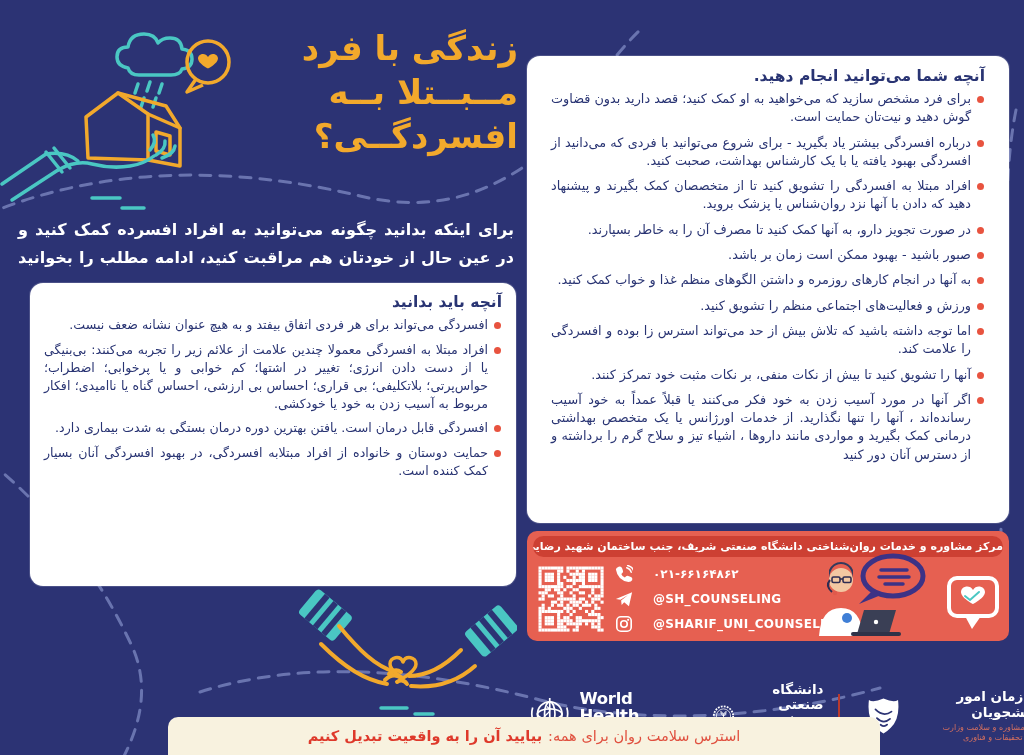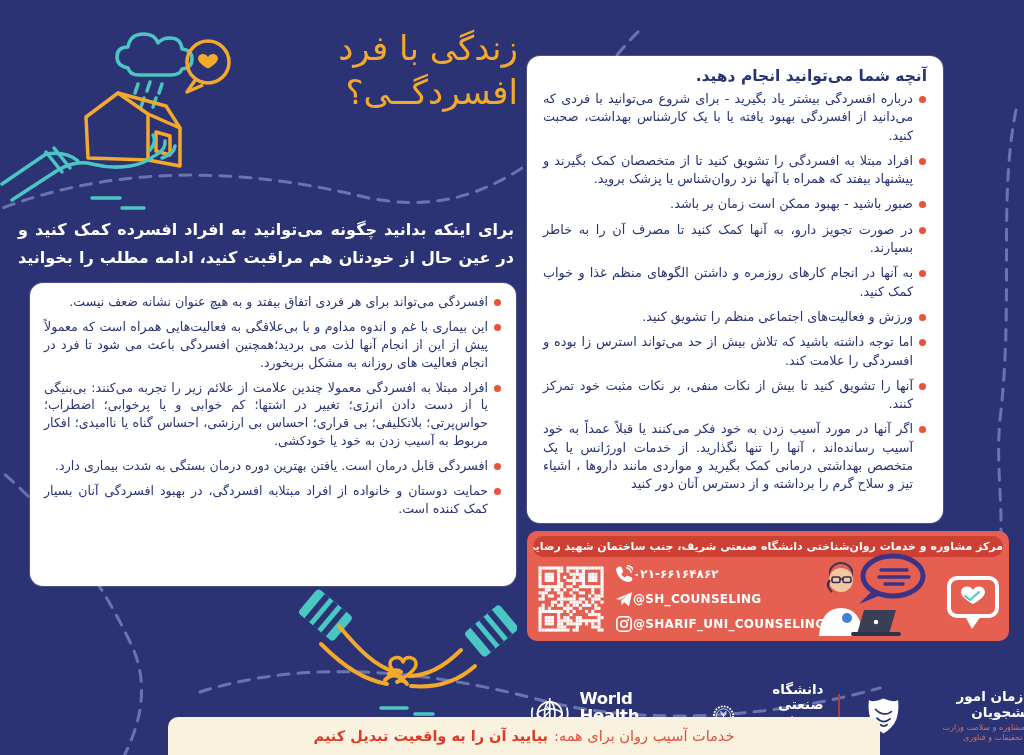--- a/index.html
+++ b/index.html
@@ -9,44 +9,44 @@
   }
   html,body{margin:0;padding:0;}
   body{background:#1a1f4d;font-family:"DejaVu Sans",sans-serif;}
   .poster{position:relative;width:1024px;height:755px;background:var(--navy);overflow:hidden;}
   .decor{position:absolute;inset:0;z-index:0;}
 
   .hand-house{position:absolute;left:0;top:0;width:262px;height:220px;z-index:1;}
   .hands-heart{position:absolute;left:285px;top:586px;width:232px;height:136px;z-index:1;}
 
   .title{position:absolute;right:506px;top:26px;width:280px;margin:0;z-index:1;
-    color:var(--yellow);font-size:34px;font-weight:normal;line-height:1.3;text-align:right;direction:rtl;}
+    color:var(--yellow);font-size:34px;font-weight:bold;line-height:1.3;text-align:right;direction:rtl;}
   .intro{position:absolute;left:18px;top:216px;width:496px;margin:0;z-index:1;
     color:#ffffff;font-weight:bold;font-size:16px;line-height:1.72;direction:rtl;text-align:justify;}
 
   .box{position:absolute;background:#ffffff;border-radius:13px;box-sizing:border-box;
     color:var(--box-text);direction:rtl;z-index:1;box-shadow:0 0 0 1px rgba(255,255,255,.15);}
   .box h2{margin:0 0 5px;font-size:15.5px;font-weight:bold;color:var(--box-text);}
   .box ul{margin:0;padding:0;list-style:none;}
   .box li{position:relative;padding-right:14px;text-align:justify;}
   .box li + li{margin-top:7px;}
   .box li::before{content:"";position:absolute;right:1px;top:6px;width:7px;height:7px;border-radius:50%;background:var(--red-dot);}
   .know-box{left:30px;top:283px;width:486px;height:303px;padding:10px 14px;}
   .know-box li{font-size:12.6px;line-height:1.42;}
-  .do-box{left:527px;top:56px;width:416px;height:467px;padding:11px 16px;}
+  .do-box{left:527px;top:56px;width:482px;height:467px;padding:11px 24px;}
   .do-box li{font-size:12.8px;line-height:1.43;}
 
   .contact-bar{position:absolute;left:527px;top:531px;width:482px;height:110px;background:var(--orange);border-radius:10px;z-index:1;}
   .address-pill{position:absolute;left:6px;right:6px;top:5px;height:21px;background:var(--pill);border-radius:11px;
     color:#fff;font-size:11px;font-weight:bold;text-align:center;line-height:21px;direction:rtl;
     white-space:nowrap;overflow:hidden;}
   .contact-row{position:absolute;left:9px;right:4px;top:30px;bottom:5px;display:flex;align-items:center;}
   .qr{width:70px;height:70px;flex:0 0 auto;}
   .contact-lines{margin-left:9px;display:flex;flex-direction:column;gap:7px;}
-  .cline{display:flex;align-items:center;gap:0;color:#fff;font-weight:bold;font-size:12px;direction:ltr;letter-spacing:.3px;}
+  .cline{display:flex;align-items:center;gap:20px;color:#fff;font-weight:bold;font-size:12px;direction:ltr;letter-spacing:.3px;}
   .cline .cicon{width:18px;height:18px;flex:0 0 auto;}
   .agent{position:absolute;right:0;bottom:0;width:208px;height:84px;}
 
   .logos{position:absolute;left:527px;top:686px;width:482px;height:60px;display:flex;align-items:center;z-index:1;}
   .who{display:flex;align-items:center;gap:7px;}
   .who-text{color:#fff;font-weight:bold;font-size:16.5px;line-height:1.02;letter-spacing:-.3px;}
   .org{display:flex;align-items:center;gap:14px;margin-left:16px;}
   .org-text{direction:rtl;text-align:right;}
   .org-title{color:#fff;font-weight:bold;font-size:13.5px;line-height:1.15;}
   .org-sub{color:#d5705f;font-size:8px;line-height:1.25;margin-top:2px;}
@@ -98,42 +98,44 @@
       <g>
         <circle cx="208" cy="62" r="21" fill="none" stroke="#f2a92c" stroke-width="3.5"></circle>
         <path d="M196,79 l-9,13 l16,-7" fill="none" stroke="#f2a92c" stroke-width="3.5" stroke-linejoin="round"></path>
         <path d="M208,57 c-2.5,-5 -10,-3.5 -10,1.5 c0,5 10,10 10,10 c0,0 10,-5 10,-10 c0,-5 -7.5,-6.5 -10,-1.5 z" fill="#f2a92c"></path>
       </g>
     </svg>
   </div>
 
   <h1 class="title">
     <div>زندگی با فرد</div>
+    <div>مــبــتلا بــه</div>
     <div>افسردگــی؟</div>
   </h1>
 
   <p class="intro">برای اینکه بدانید چگونه می‌توانید به افراد افسرده کمک کنید و در عین حال از خودتان هم مراقبت کنید، ادامه مطلب را بخوانید ...</p>
 
   <section class="box know-box">
+    <h2>آنچه باید بدانید</h2>
     <ul>
       <li>افسردگی می‌تواند برای هر فردی اتفاق بیفتد و به هیچ عنوان نشانه ضعف نیست.</li>
-      <li>این بیماری با غم و اندوه مداوم و با بی‌علاقگی به فعالیت‌هایی همراه است که معمولاً پیش از این از انجام آنها لذت می بردید؛همچنین افسردگی باعث می شود تا فرد در انجام فعالیت های روزانه به مشکل بربخورد.</li>
       <li>افراد مبتلا به افسردگی معمولا چندین علامت از علائم زیر را تجربه می‌کنند: بی‌بنیگی یا از دست دادن انرژی؛ تغییر در اشتها؛ کم خوابی و یا پرخوابی؛ اضطراب؛ حواس‌پرتی؛ بلاتکلیفی؛ بی قراری؛ احساس بی ارزشی، احساس گناه یا ناامیدی؛ افکار مربوط به آسیب زدن به خود یا خودکشی.</li>
       <li>افسردگی قابل درمان است. یافتن بهترین دوره درمان بستگی به شدت بیماری دارد.</li>
       <li>حمایت دوستان و خانواده از افراد مبتلابه افسردگی، در بهبود افسردگی آنان بسیار کمک کننده است.</li>
     </ul>
   </section>
 
   <section class="box do-box">
     <h2>آنچه شما می‌توانید انجام دهید.</h2>
     <ul>
+      <li>برای فرد مشخص سازید که می‌خواهید به او کمک کنید؛ قصد دارید بدون قضاوت گوش دهید و نیت‌تان حمایت است.</li>
       <li>درباره افسردگی بیشتر یاد بگیرید - برای شروع می‌توانید با فردی که می‌دانید از افسردگی بهبود یافته یا با یک کارشناس بهداشت، صحبت کنید.</li>
-      <li>افراد مبتلا به افسردگی را تشویق کنید تا از متخصصان کمک بگیرند و پیشنهاد بیفتد که همراه با آنها نزد روان‌شناس یا پزشک بروید.</li>
+      <li>افراد مبتلا به افسردگی را تشویق کنید تا از متخصصان کمک بگیرند و پیشنهاد دهید که دادن با آنها نزد روان‌شناس یا پزشک بروید.</li>
+      <li>در صورت تجویز دارو، به آنها کمک کنید تا مصرف آن را به خاطر بسپارند.</li>
       <li>صبور باشید - بهبود ممکن است زمان بر باشد.</li>
-      <li>در صورت تجویز دارو، به آنها کمک کنید تا مصرف آن را به خاطر بسپارند.</li>
       <li>به آنها در انجام کارهای روزمره و داشتن الگوهای منظم غذا و خواب کمک کنید.</li>
       <li>ورزش و فعالیت‌های اجتماعی منظم را تشویق کنید.</li>
       <li>اما توجه داشته باشید که تلاش بیش از حد می‌تواند استرس زا بوده و افسردگی را علامت کند.</li>
       <li>آنها را تشویق کنید تا بیش از نکات منفی، بر نکات مثبت خود تمرکز کنند.</li>
       <li>اگر آنها در مورد آسیب زدن به خود فکر می‌کنند یا قبلاً عمداً به خود آسیب رسانده‌اند ، آنها را تنها نگذارید. از خدمات اورژانس یا یک متخصص بهداشتی درمانی کمک بگیرید و مواردی مانند داروها ، اشیاء تیز و سلاح گرم را برداشته و از دسترس آنان دور کنید</li>
     </ul>
   </section>
 
   <div class="hands-heart">
     <svg width="232" height="136" viewBox="0 0 232 136">
@@ -521,17 +523,17 @@
         </g>
       </svg>
       <div class="org-text">
         <div class="org-title">سازمان امور دانشجویان</div>
         <div class="org-sub">دفتر مشاوره و سلامت وزارت علوم تحقیقات و فناوری</div>
       </div>
     </div>
   </div>
 
   <div class="footer-bar">
-    <span class="fr">خدمات آسیب روان برای همه:</span>
+    <span class="fr">استرس سلامت روان برای همه:</span>
     <span class="fb">بیایید آن را به واقعیت تبدیل کنیم</span>
   </div>
 
 </div>
 
 </body></html>

